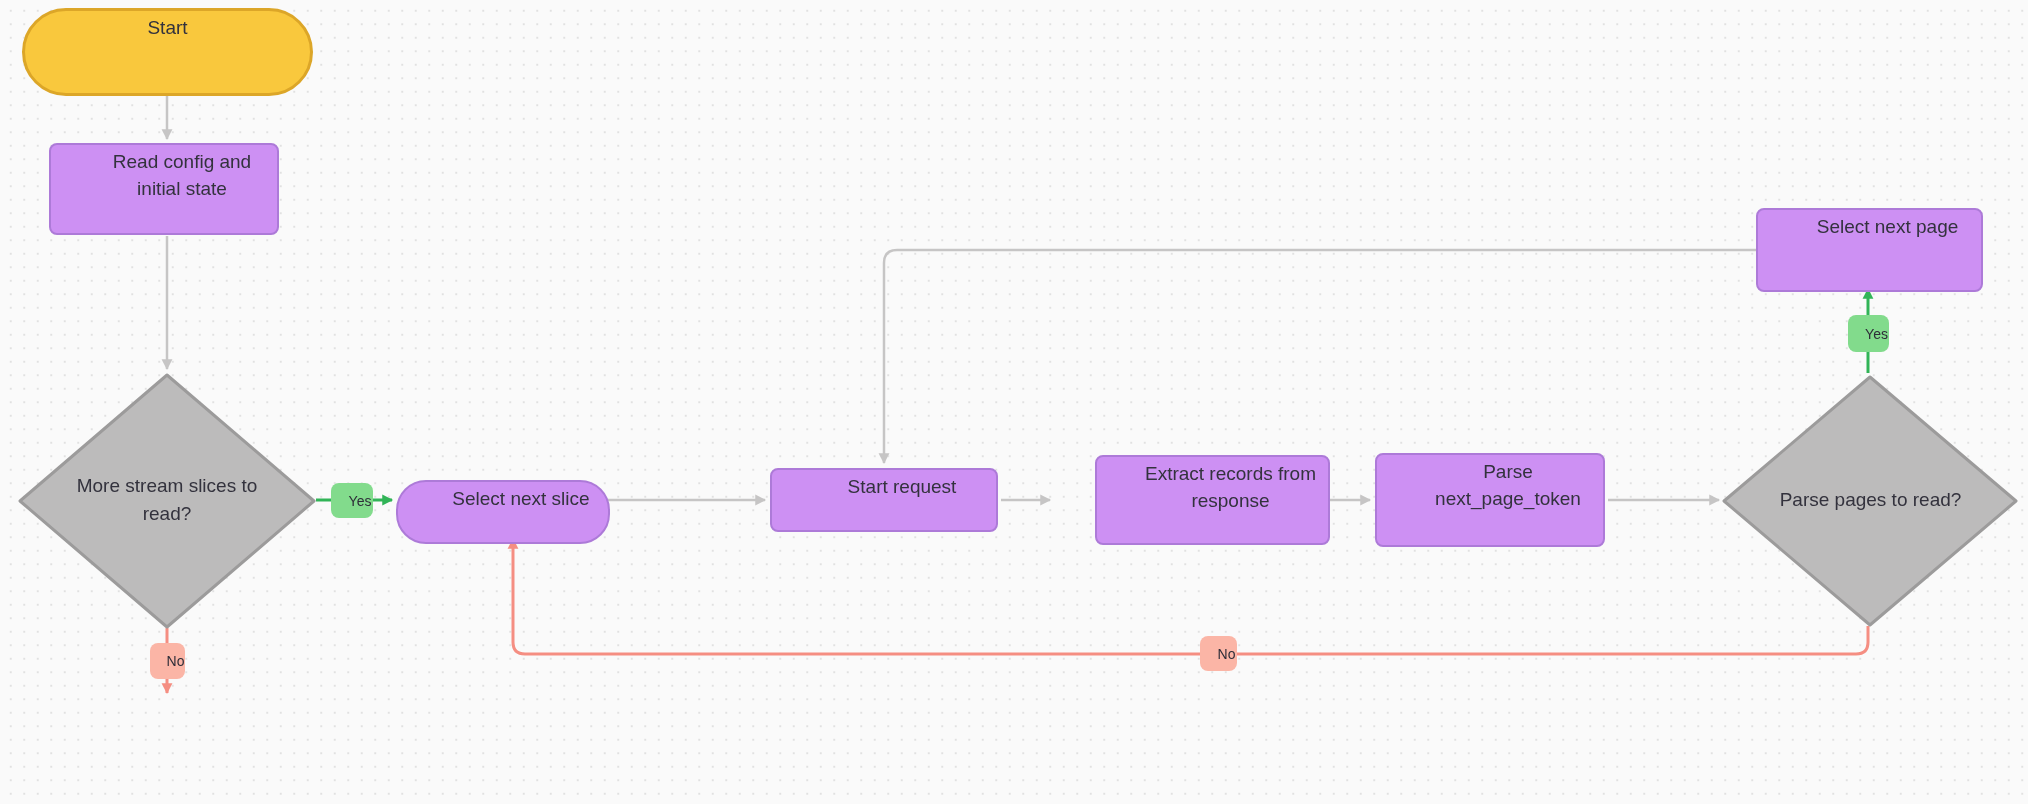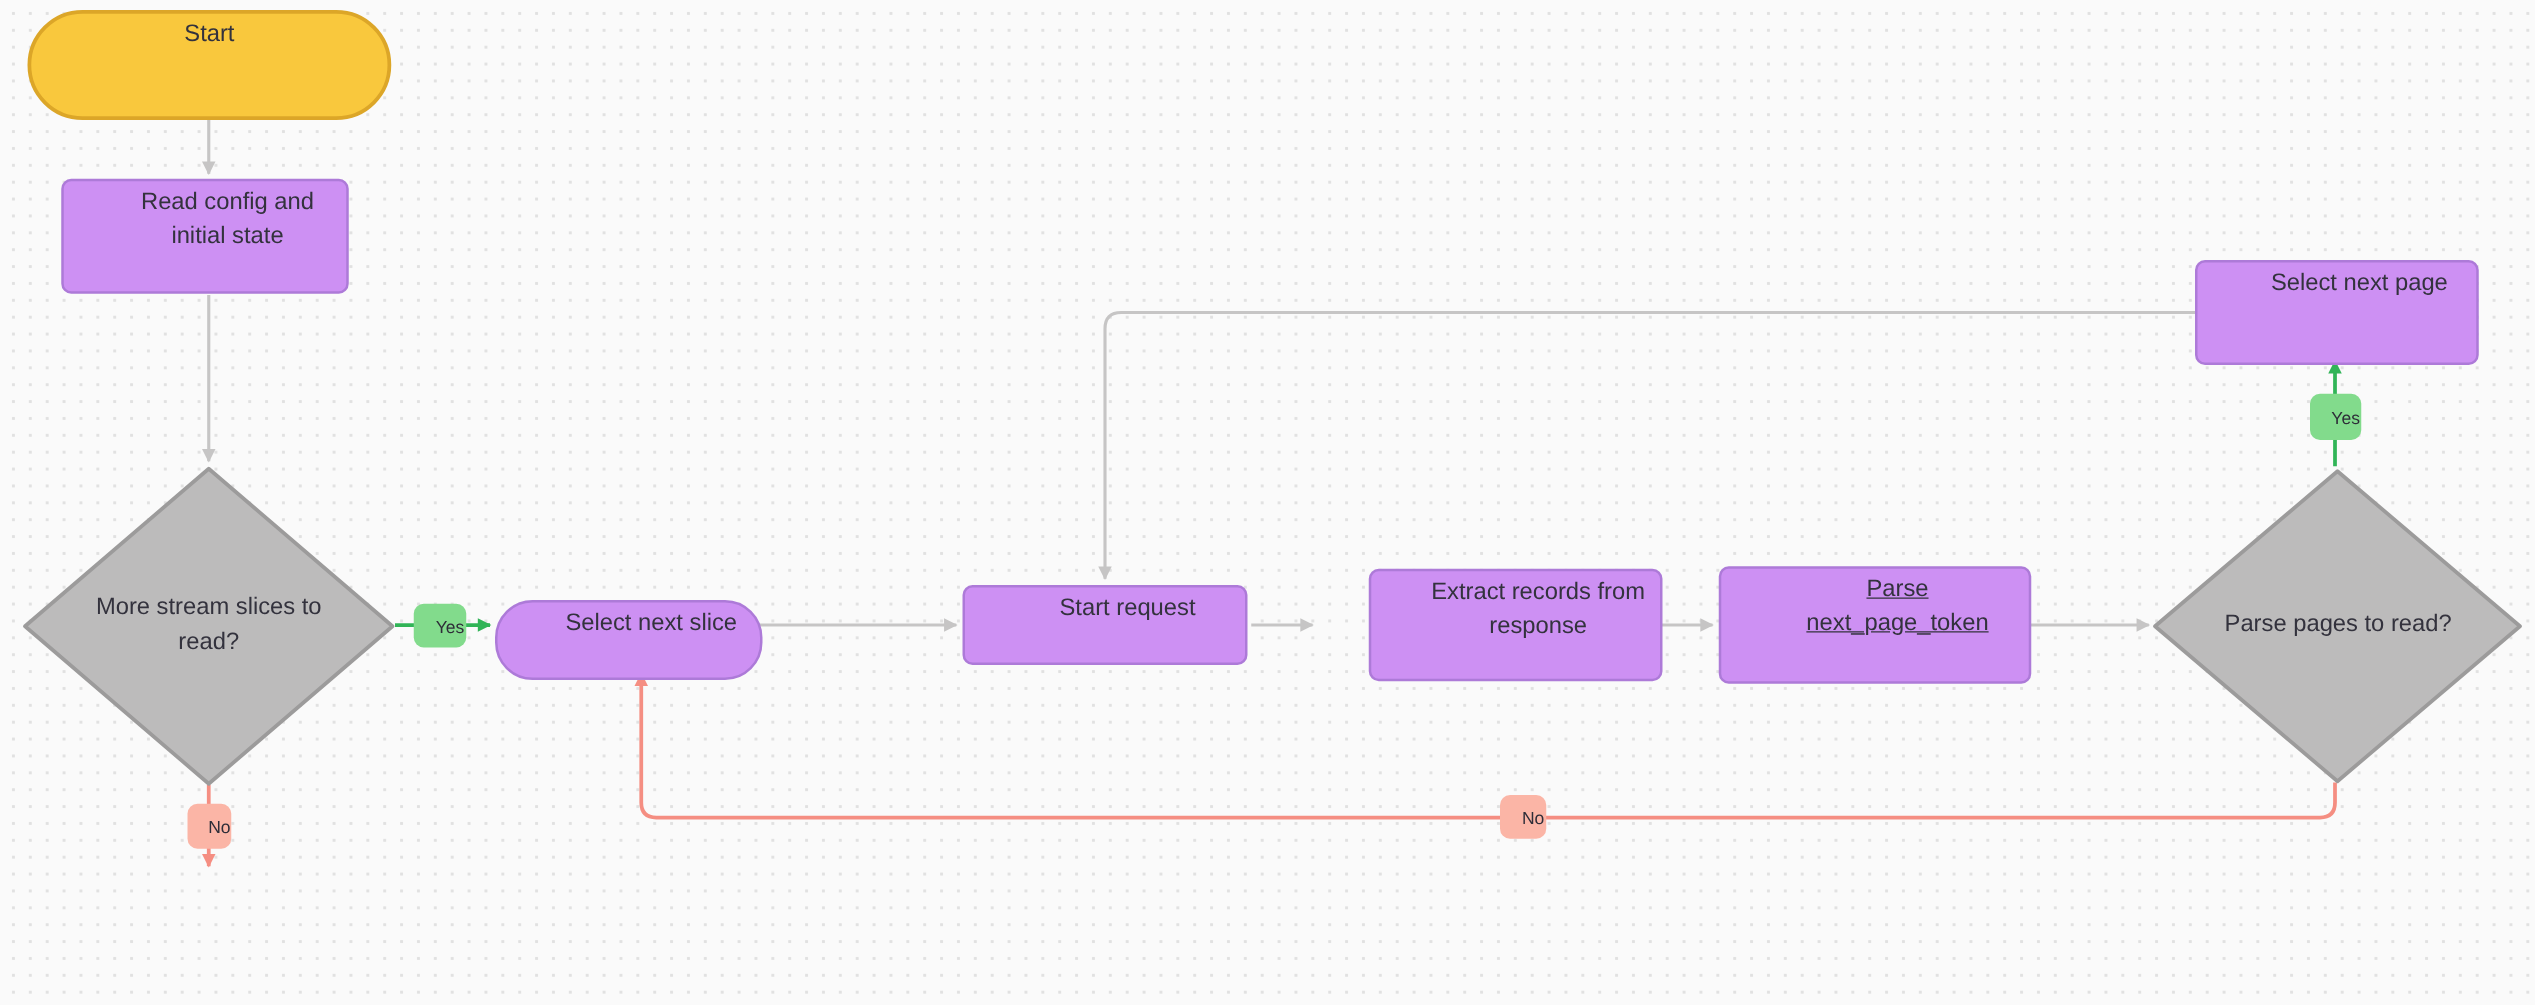--- a/index.html
+++ b/index.html
@@ -145,21 +145,21 @@
   </div>
 
   <div class="node process" style="left:770px; top:468px; width:228px; height:64px;">
     <span>Start request</span>
   </div>
 
   <div class="node process" style="left:1055px; top:455px; width:235px; height:90px;margin-left:40px;">
     <span>Extract records from response</span>
   </div>
 
-  <div class="node process" style="left:1375px; top:453px; width:250px; height:94px;text-decoration:underline;">
+  <div class="node process" style="left:1375px; top:453px; width:230px; height:94px;">
     <span class="pre-line">Parse
 next_page_token</span>
   </div>
 
   <div class="decision-label" style="left:1778px; top:450px; width:185px; height:100px;">
     <span>Parse pages to read?</span>
   </div>
 
   <div class="node process" style="left:1756px; top:208px; width:227px; height:84px;">
     <span>Select next page</span>

